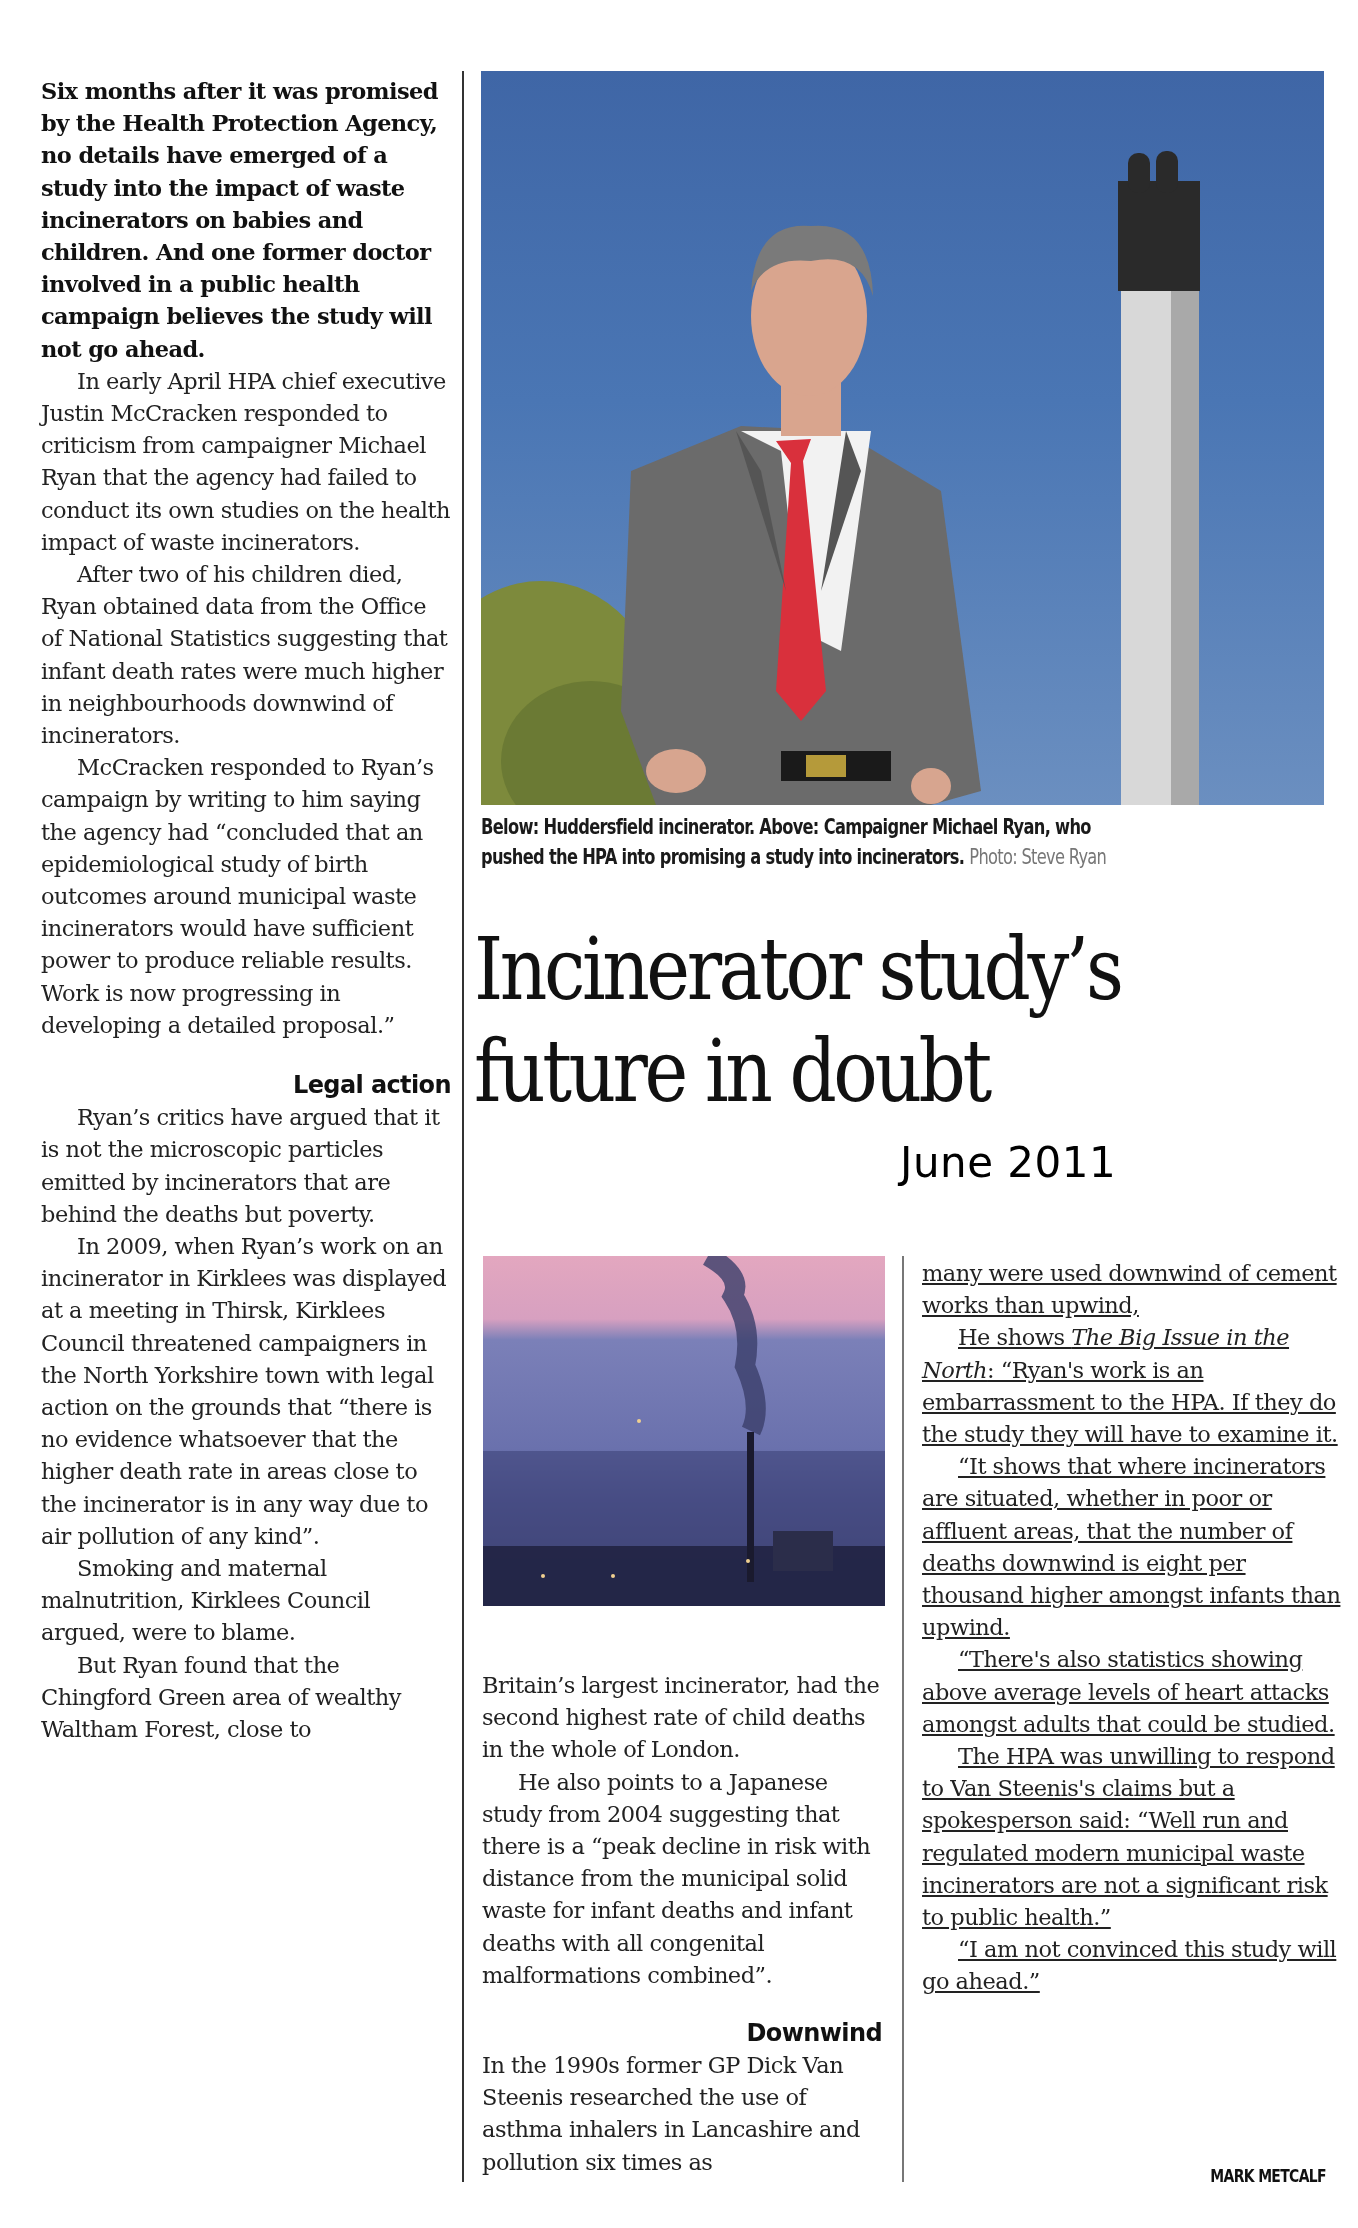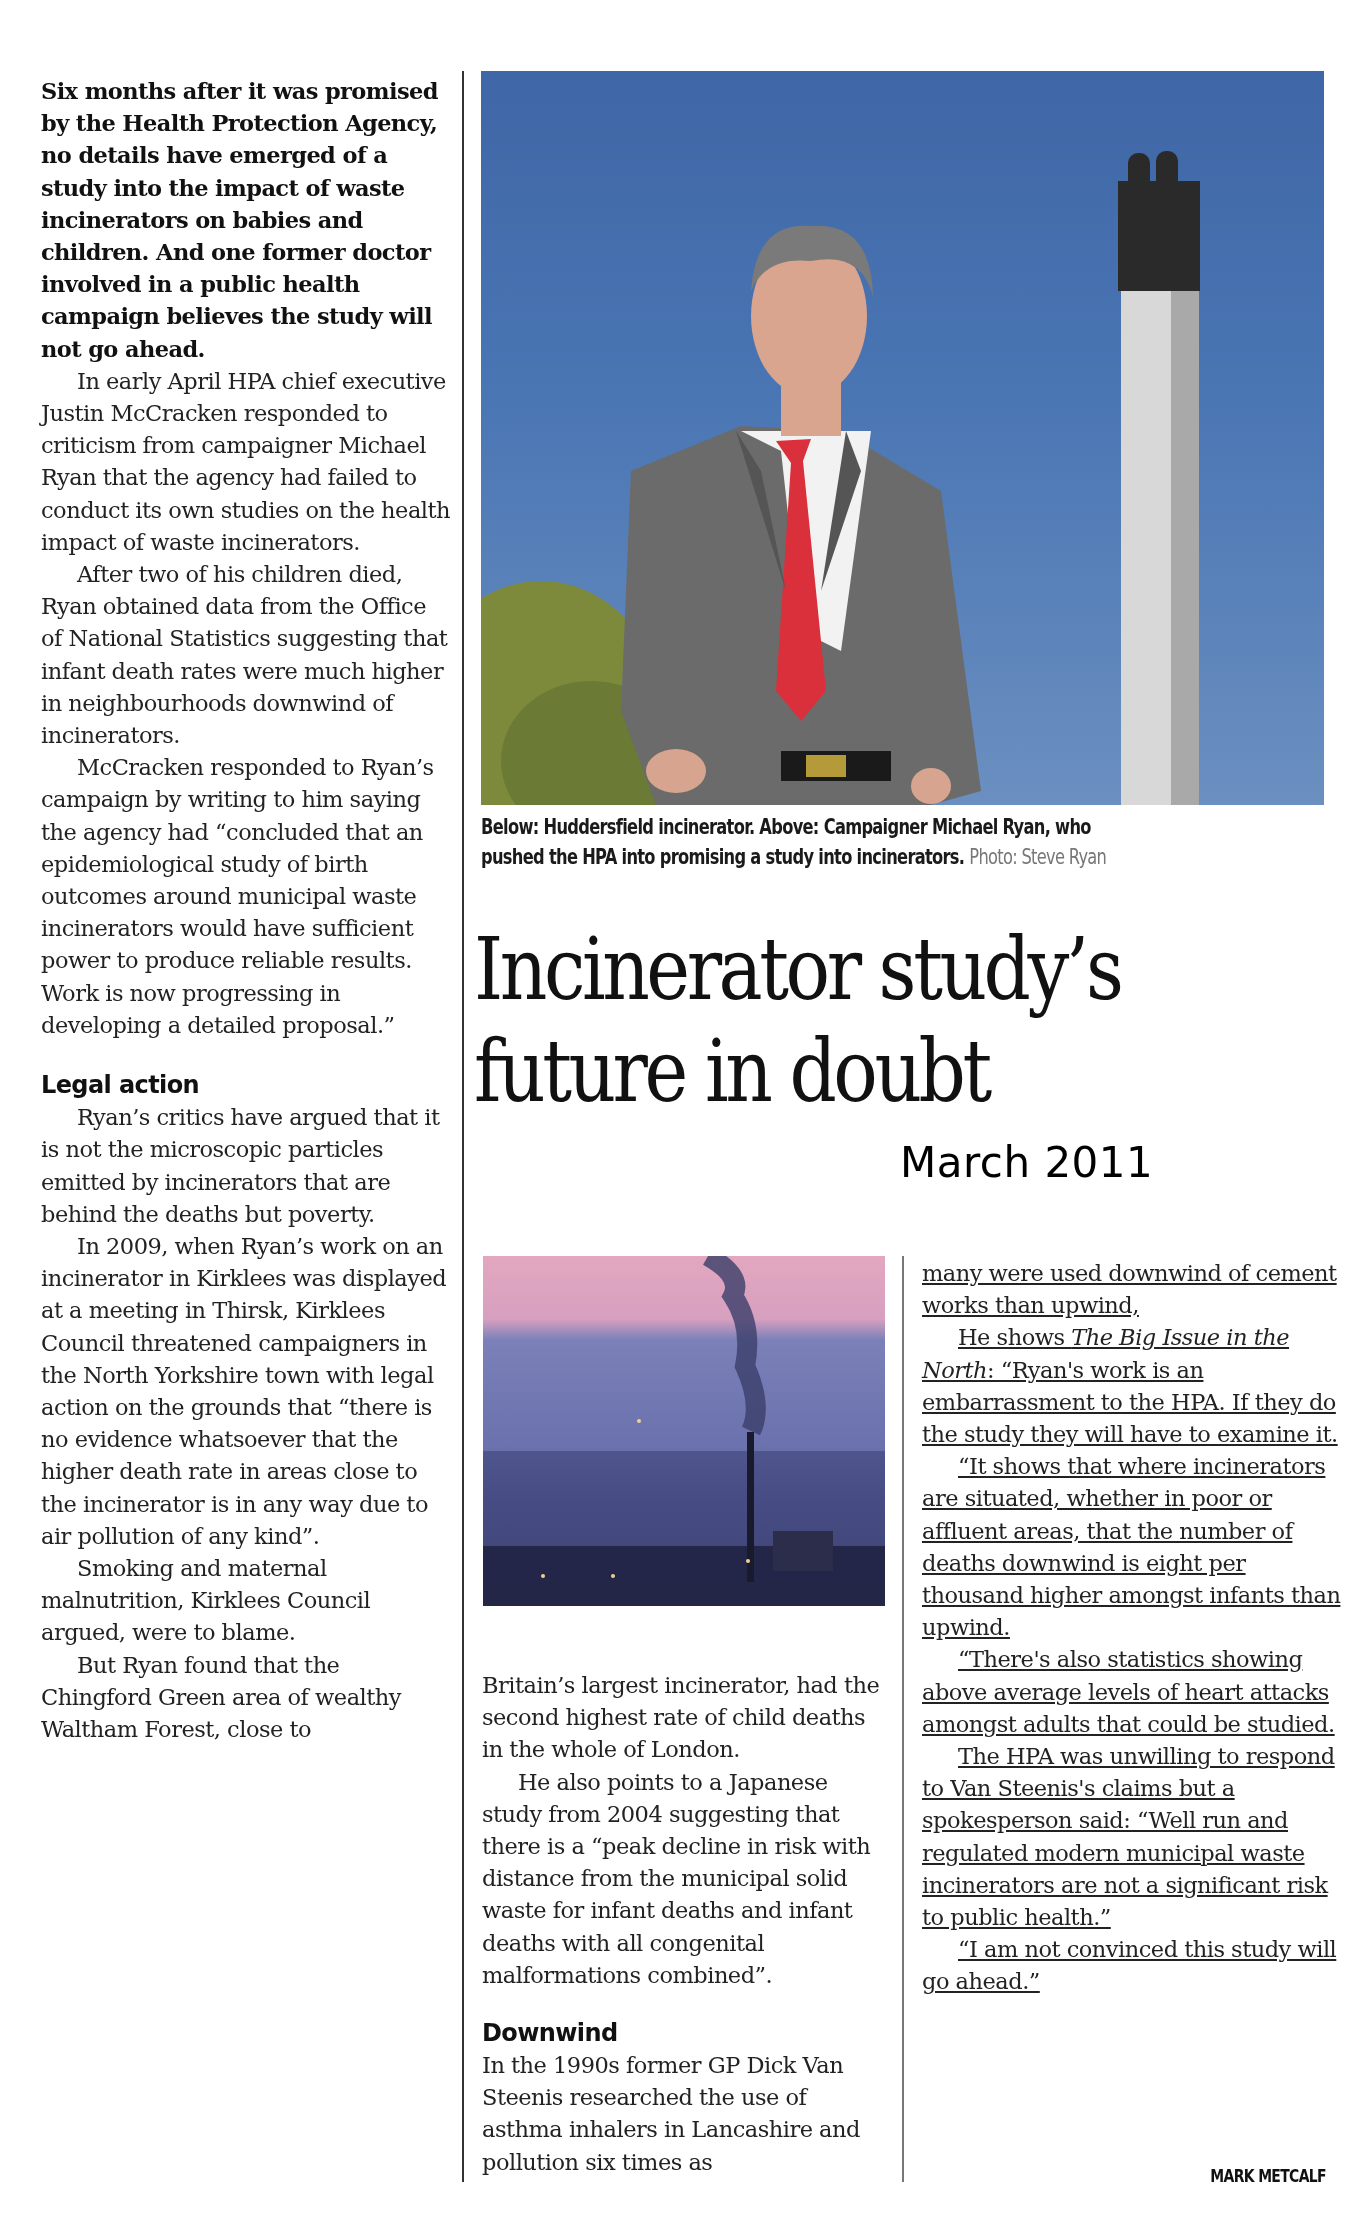--- a/index.html
+++ b/index.html
@@ -5,21 +5,21 @@
   html, body { margin:0; padding:0; background:#ffffff; }
   body { width:1358px; height:2228px; position:relative; overflow:hidden;
          font-family:"DejaVu Serif", serif; color:#1a1a1a; }
   .abs { position:absolute; }
   .col { position:absolute; font-family:"DejaVu Serif", serif; font-size:22.5px;
          line-height:32.2px; color:#222; letter-spacing:-0.5px; }
   .col p { margin:0; text-indent:0; }
   .col p.ind { text-indent:36px; }
   .lead { font-weight:bold; color:#111; letter-spacing:-0.6px; }
   .sub { font-family:"DejaVu Sans", sans-serif; font-weight:bold; font-size:24px;
-         line-height:32px; color:#111; letter-spacing:-0.6px; margin:0; }
+         line-height:32px; color:#111; letter-spacing:-0.6px; margin:0;text-align:right; }
   .rule { position:absolute; width:2px; background:#333; }
   .rule.grey { background:#777; }
   .caption { font-family:"DejaVu Sans Condensed","DejaVu Sans", sans-serif; font-size:21px;
              line-height:30px; font-weight:bold; color:#1a1a1a; letter-spacing:-0.8px;
              transform:scaleX(0.86); transform-origin:left top; white-space:nowrap; }
   .caption .credit { font-weight:normal; color:#777; }
   .headline { font-family:"DejaVu Serif", serif; font-size:86px; line-height:102px;
               color:#111; letter-spacing:-4px; white-space:nowrap;
               transform:scaleX(0.86); transform-origin:left top; }
   .dateline { font-family:"DejaVu Sans", sans-serif; font-size:42px; color:#000;
@@ -87,21 +87,21 @@
 <div class="abs caption" style="left:481px; top:812px; width:980px;">
   <div>Below: Huddersfield incinerator. Above: Campaigner Michael Ryan, who</div>
   <div><span>pushed the HPA into promising a study into incinerators.</span> <span class="credit">Photo: Steve Ryan</span></div>
 </div>
 
 <div class="abs headline" style="left:474px; top:918px;">
   <div>Incinerator study’s</div>
   <div>future  in doubt</div>
 </div>
 
-<div class="abs dateline" style="left:900px; top:1138px;">March 2011</div>
+<div class="abs dateline" style="left:900px; top:1138px;">June 2011</div>
 
 <div class="abs photo2">
   <svg width="402" height="350" viewBox="0 0 402 350">
     <rect x="0" y="195" width="402" height="155" fill="#454a80" opacity="0.7"></rect>
     <rect x="0" y="290" width="402" height="60" fill="#1f2140" opacity="0.85"></rect>
     <path d="M225 0 Q260 20 250 40 Q270 70 262 110 Q280 150 268 175" stroke="#3b3f6a" stroke-width="20" fill="none" opacity="0.8"></path>
     <rect x="264" y="176" width="7" height="150" fill="#1a1a2e"></rect>
     <rect x="290" y="275" width="60" height="40" fill="#2b2d4a"></rect>
     <circle cx="156" cy="165" r="2" fill="#f0d090"></circle>
     <circle cx="60" cy="320" r="2" fill="#f0d090"></circle>

